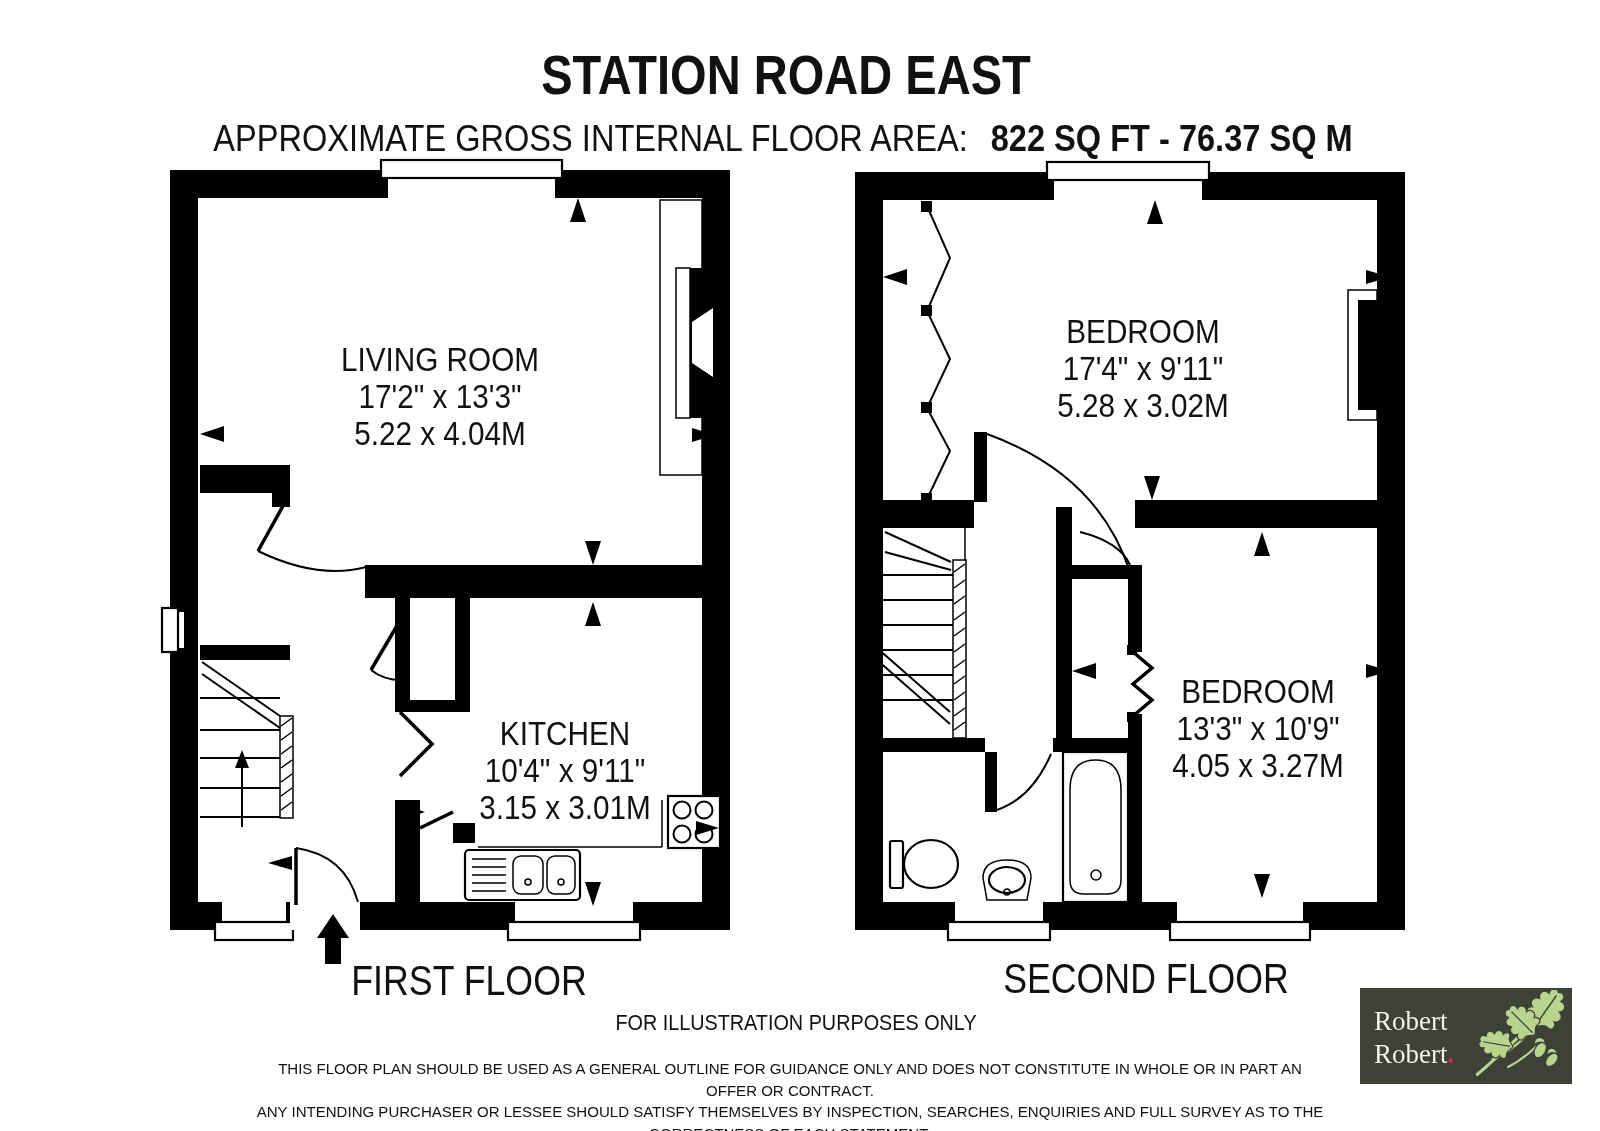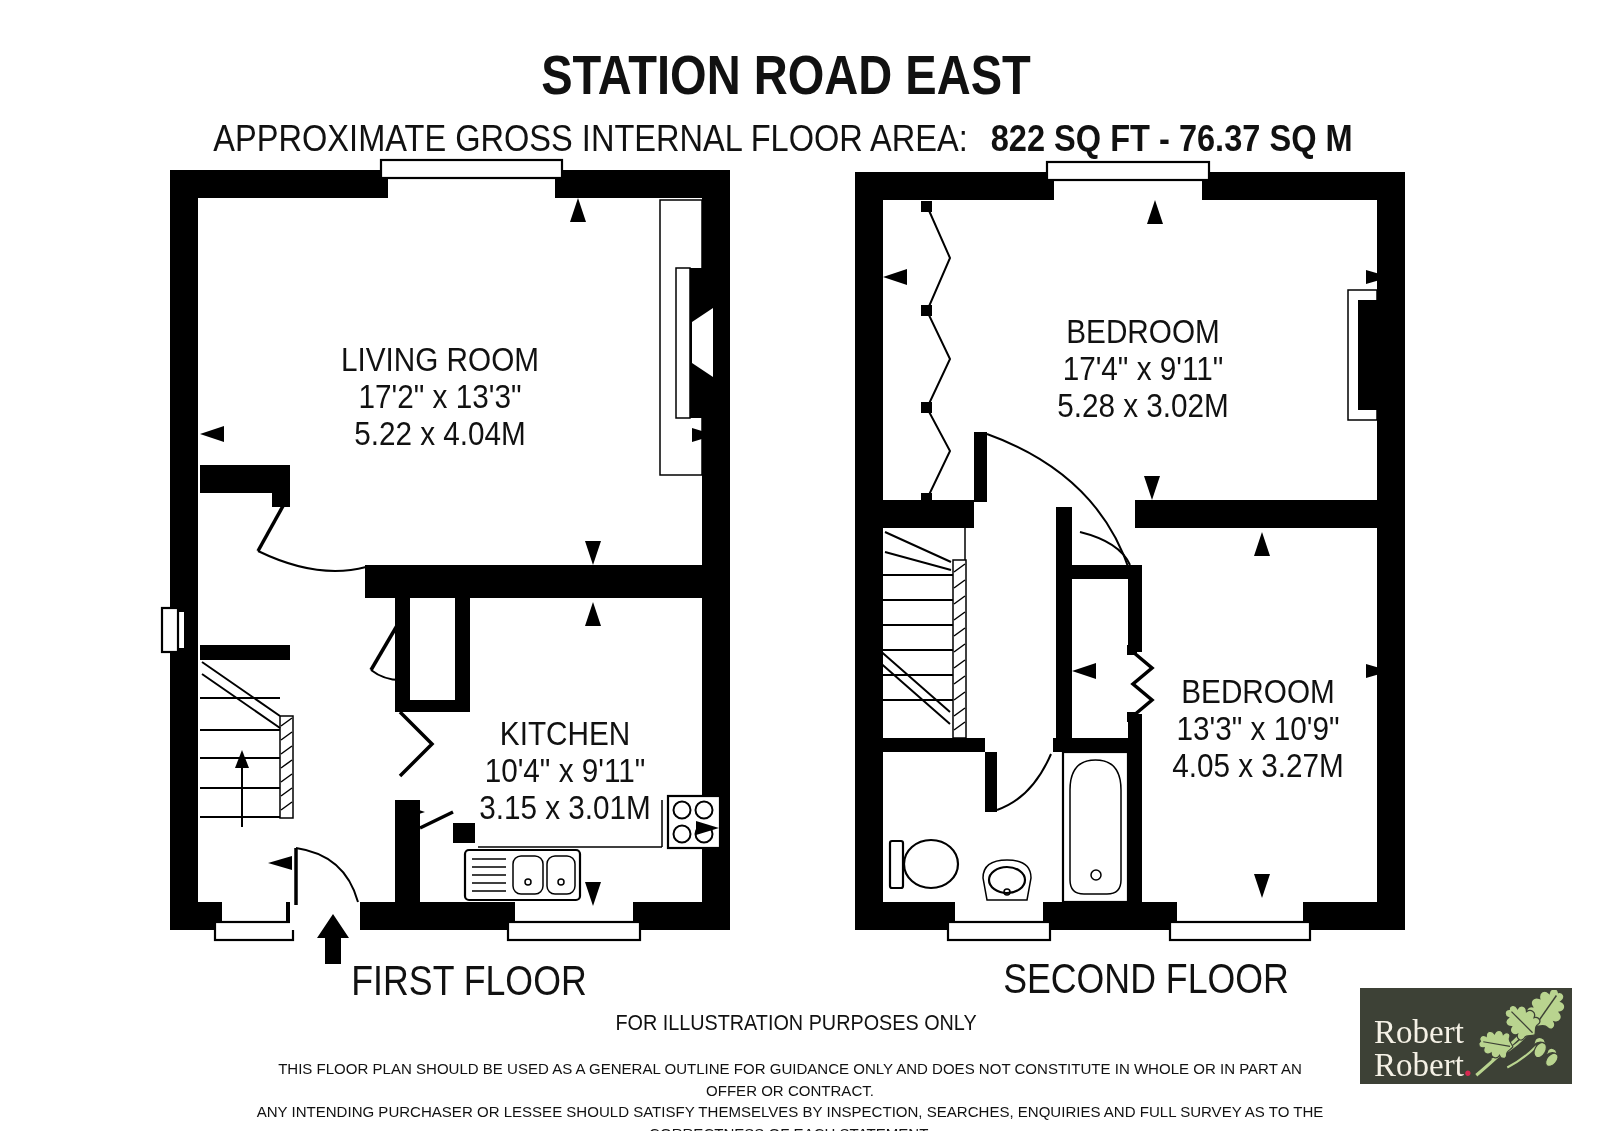--- a/index.html
+++ b/index.html
@@ -23,22 +23,22 @@
   svg .thin{fill:none;stroke:var(--plan-ink,#000);stroke-width:2;}
   svg .thin15{fill:none;stroke:var(--plan-ink,#000);stroke-width:1.5;}
   svg .leaf-line{fill:none;stroke:var(--plan-ink,#000);stroke-width:3.5;}
   svg .arc{fill:none;stroke:var(--plan-ink,#000);stroke-width:2;}
   svg .fix{fill:#fff;stroke:var(--plan-ink,#000);stroke-width:2.2;}
   svg .tri{fill:var(--plan-ink,#000);}
   svg .winframe{fill:#fff;stroke:var(--plan-ink,#000);stroke-width:2.2;}
   svg .gapw{fill:#fff;}
   .logo{position:absolute;left:1360px;top:988px;width:212px;height:96px;
         background:var(--logo-bg,#3d4136);}
-  .logo-text{position:absolute;left:14px;top:28px;font-family:"Liberation Serif",serif;
-             font-size:33px;line-height:33px;color:var(--logo-text,#f5f1e6);}
+  .logo-text{position:absolute;left:14px;top:17px;font-family:"Liberation Serif",serif;
+             font-size:27px;line-height:33px;color:var(--logo-text,#f5f1e6);}
   .logo-text .dot{color:var(--logo-dot,#d62850);font-weight:bold;}
   .logo-leaves{position:absolute;right:2px;top:2px;width:108px;height:92px;}
 </style>
 </head>
 <body>
 
 <div class="page">
 
   <div class="abs title nowrap" style="left:786px;top:74px;">STATION ROAD EAST</div>
   <div class="abs subtitle nowrap" style="left:783px;top:139px;">

